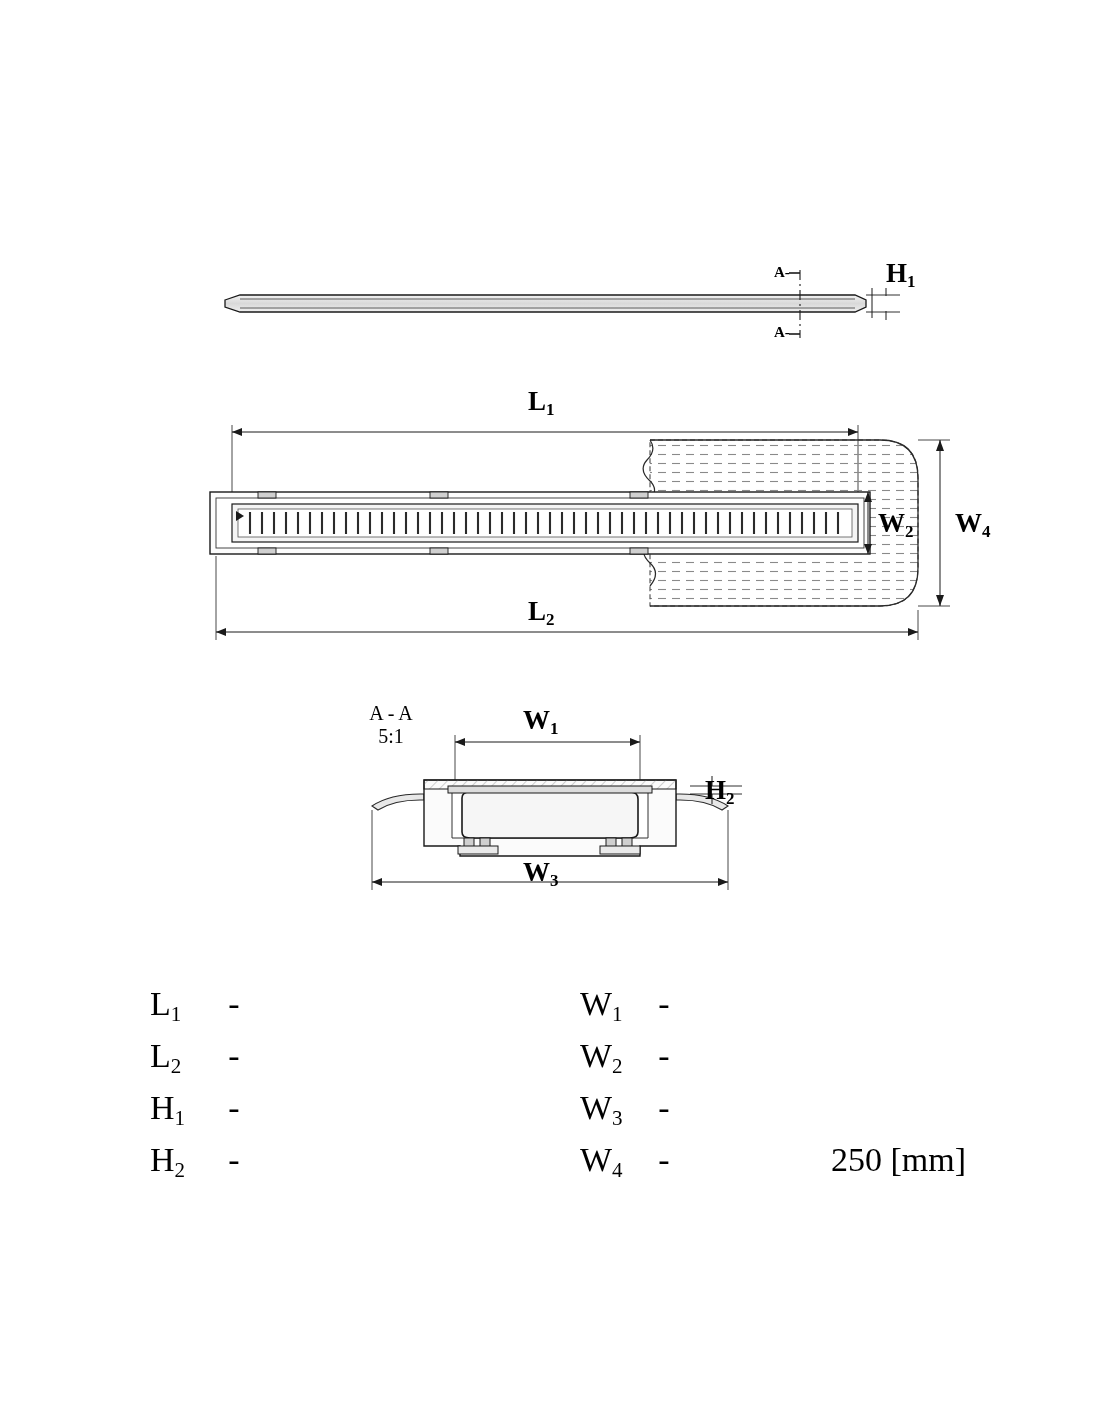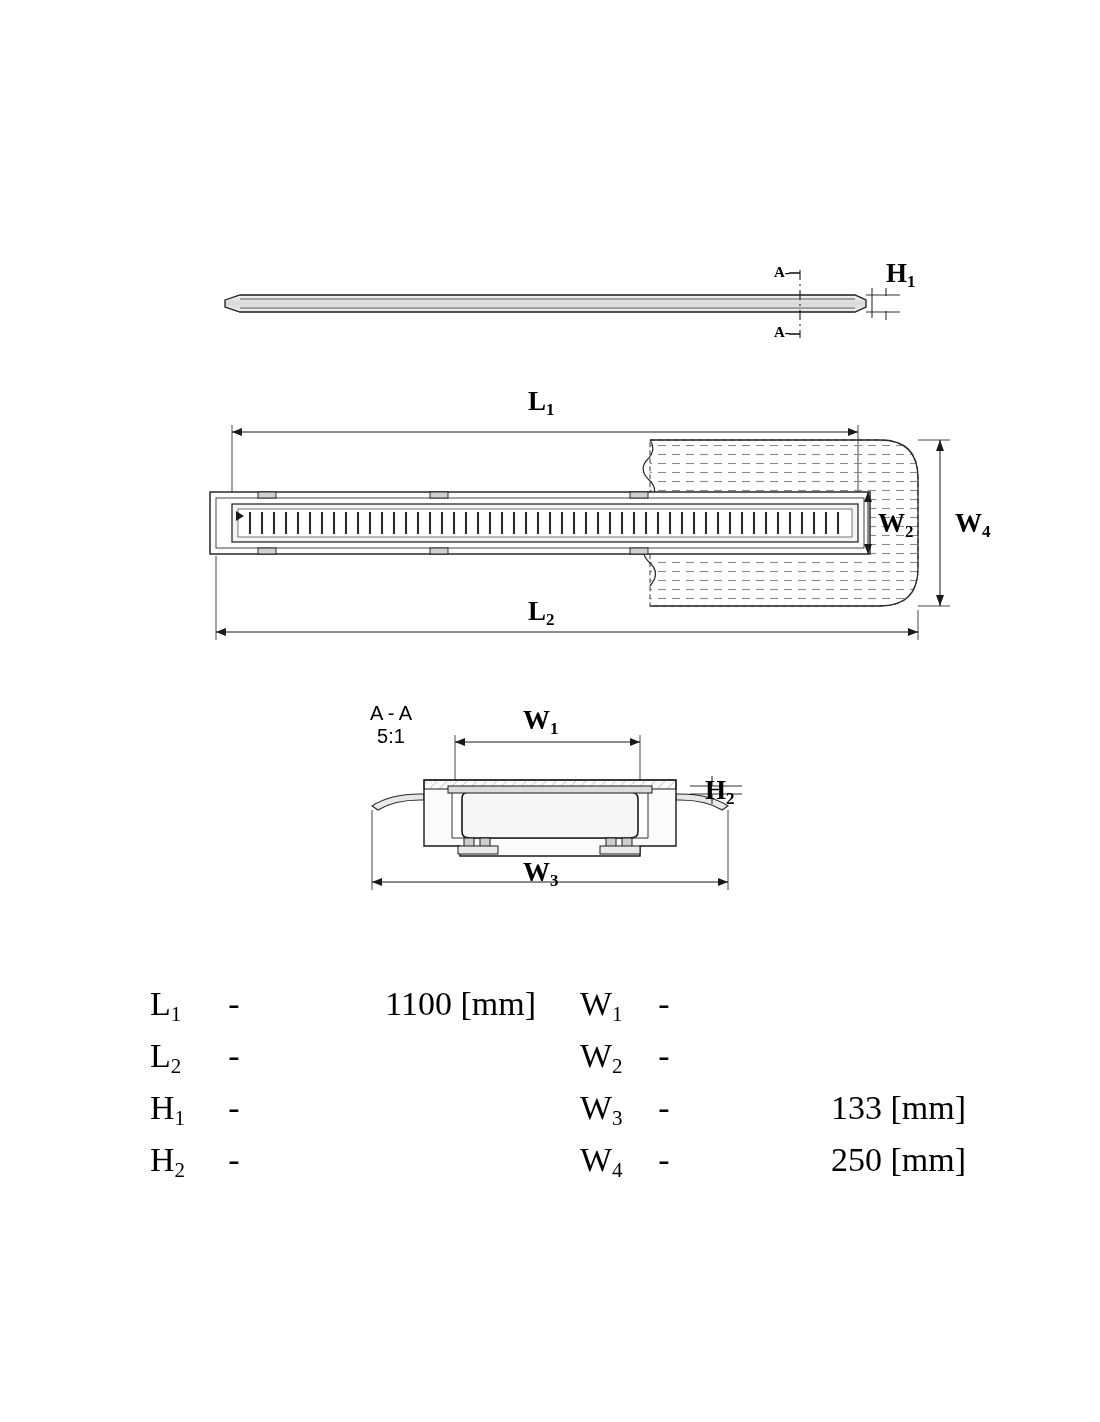--- a/index.html
+++ b/index.html
@@ -37,21 +37,21 @@
   }
   .dim-label sub {
     font-size: 17px;
     font-weight: bold;
     vertical-align: baseline;
     position: relative;
     top: 5px;
   }
   .section-title {
     position: absolute;
-    font-family: Liberation Sans, sans-serif;
+    font-family: Liberation Serif, serif;
     font-size: 20px;
     font-weight: normal;
     text-align: center;
     line-height: 1.15;
     white-space: nowrap;
   }
   .cut-mark {
     position: absolute;
     font-family: "Liberation Serif", serif;
     font-size: 15px;
@@ -310,21 +310,20 @@
   </div>
   <div class="dim-label" style="left:523px; top:857px;">
     <span>W</span><sub>3</sub>
   </div>
 
   <div id="legend">
 
     <div class="legend-row">
       <span class="legend-sym"><span>L</span><sub>1</sub></span>
       <span class="legend-dash">-</span>
-      <span class="legend-val">1100 [mm]</span>
     </div>
     <div class="legend-row">
       <span class="legend-sym"><span>W</span><sub>1</sub></span>
       <span class="legend-dash">-</span>
     </div>
 
     <div class="legend-row">
       <span class="legend-sym"><span>L</span><sub>2</sub></span>
       <span class="legend-dash">-</span>
     </div>
@@ -333,21 +332,20 @@
       <span class="legend-dash">-</span>
     </div>
 
     <div class="legend-row">
       <span class="legend-sym"><span>H</span><sub>1</sub></span>
       <span class="legend-dash">-</span>
     </div>
     <div class="legend-row">
       <span class="legend-sym"><span>W</span><sub>3</sub></span>
       <span class="legend-dash">-</span>
-      <span class="legend-val">133 [mm]</span>
     </div>
 
     <div class="legend-row">
       <span class="legend-sym"><span>H</span><sub>2</sub></span>
       <span class="legend-dash">-</span>
     </div>
     <div class="legend-row">
       <span class="legend-sym"><span>W</span><sub>4</sub></span>
       <span class="legend-dash">-</span>
       <span class="legend-val">250 [mm]</span>

